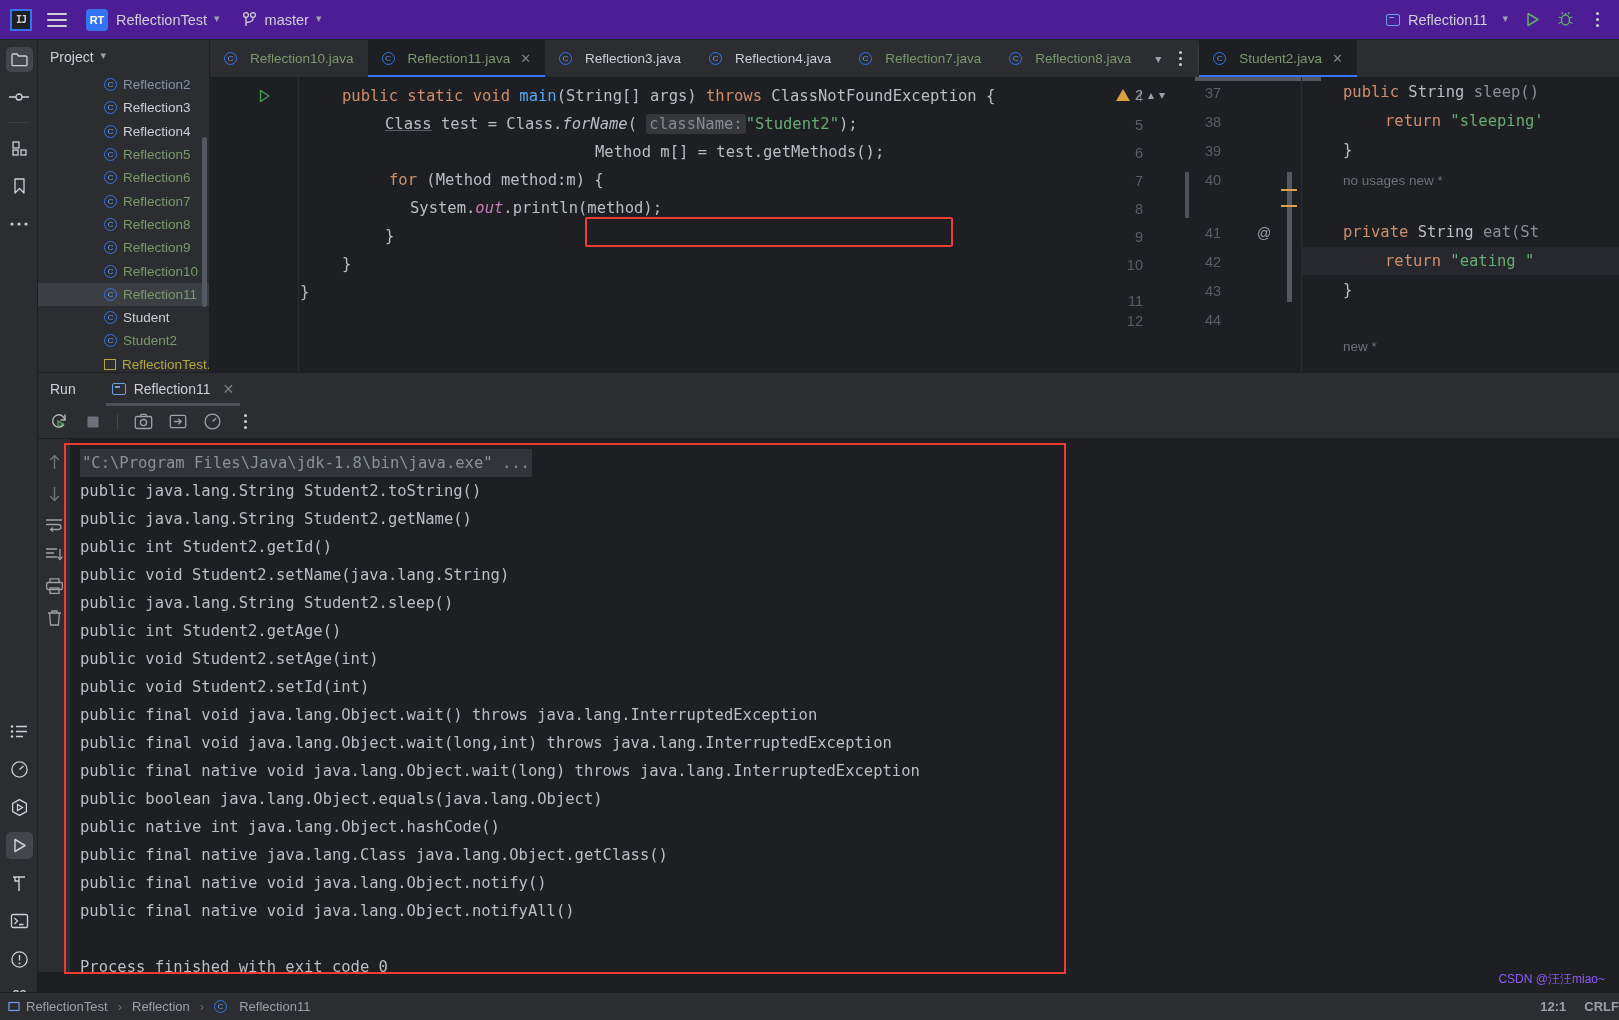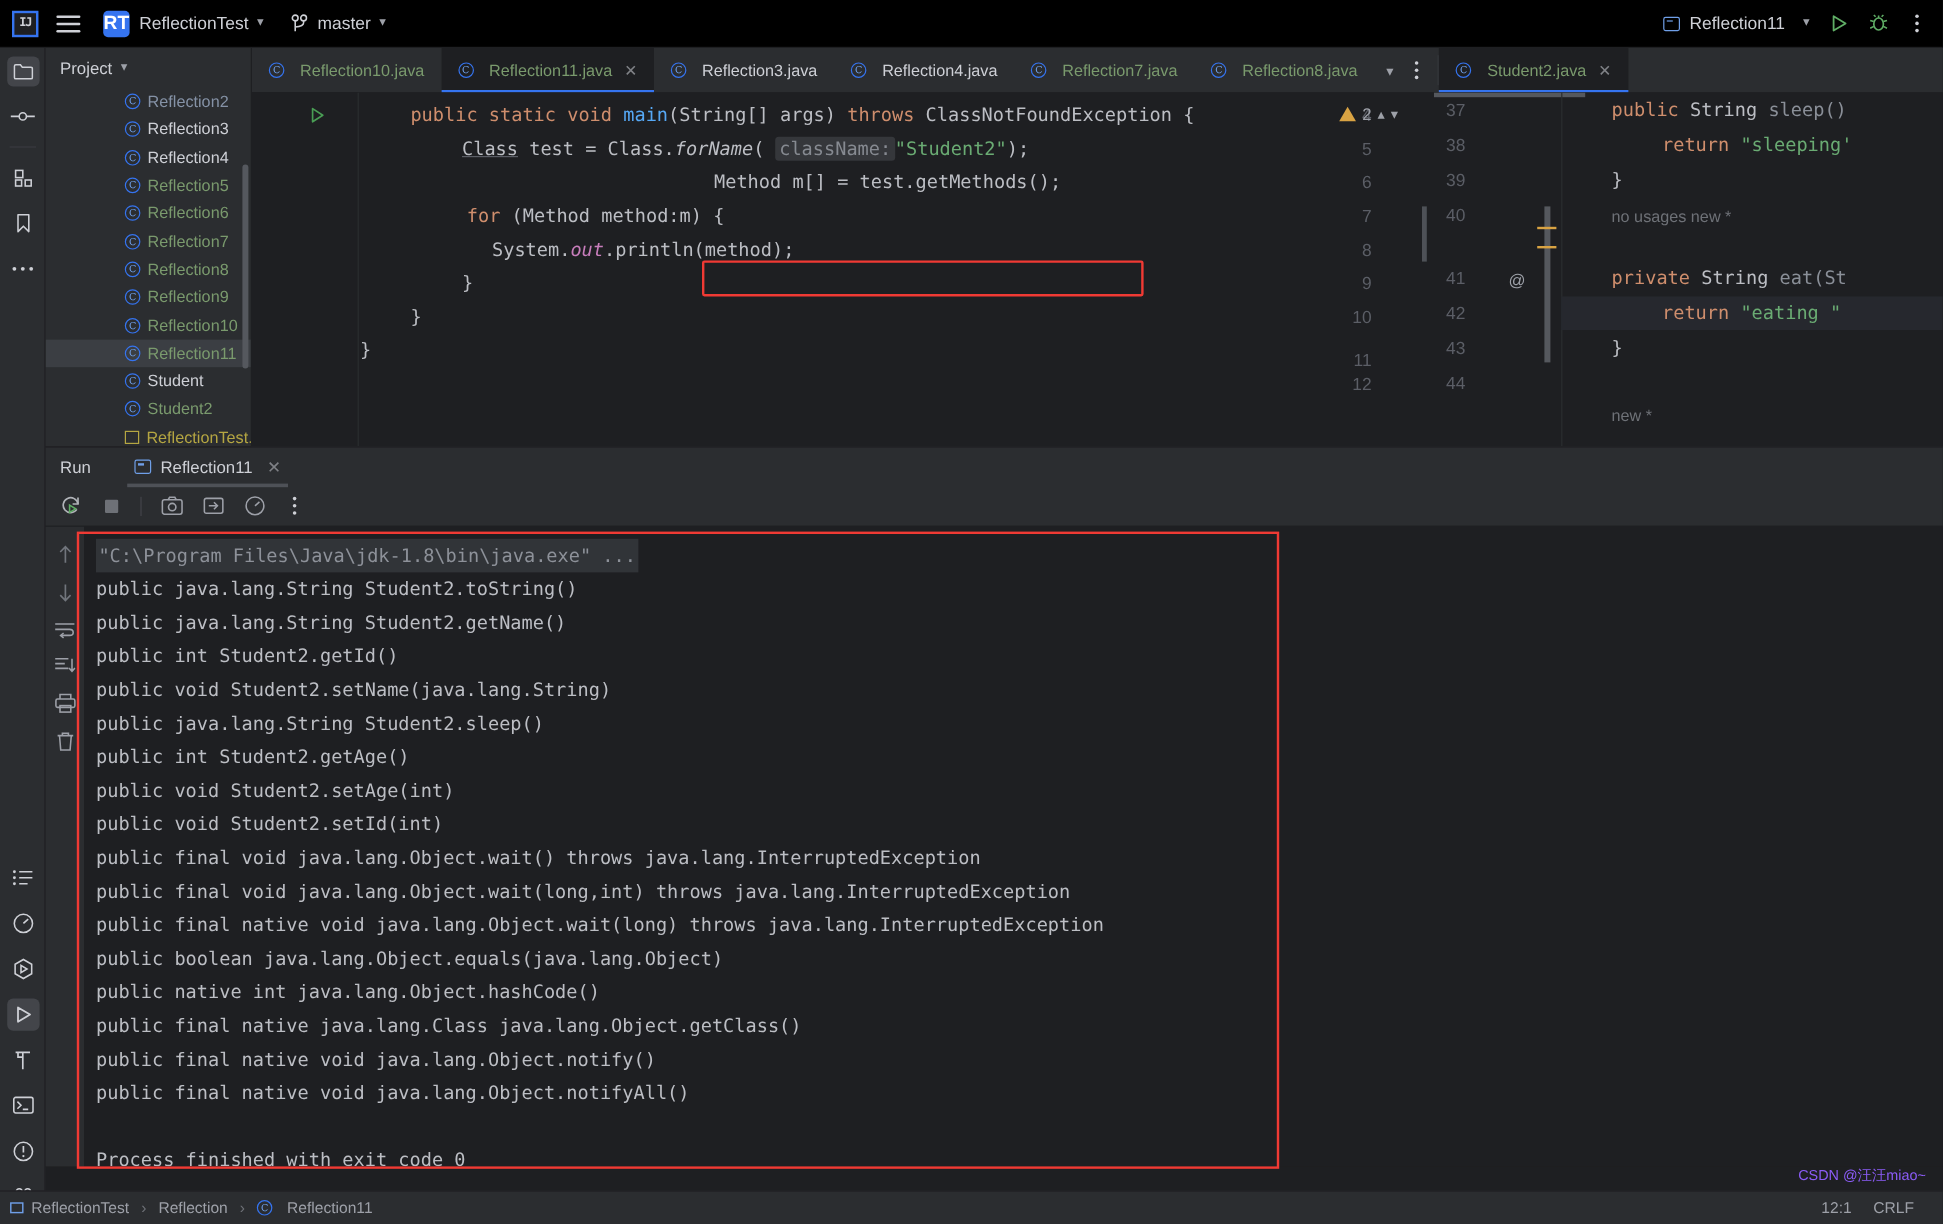--- a/index.html
+++ b/index.html
@@ -7,36 +7,36 @@
   body{
     width:1619px; height:1020px; overflow:hidden;
     font-family:"Liberation Sans", sans-serif;
     color:#bcbec4; position:relative;
   }
   .mono{ font-family:"DejaVu Sans Mono","Liberation Mono",monospace; }
 
   
   #toolbar{
     position:absolute; left:0; top:0; width:1619px; height:40px;
-    background:#000000; display:flex; align-items:center;
+    background:#4c1d95; display:flex; align-items:center;
     border-bottom:1px solid #1e1f22;
   }
   .tb-left{ display:flex; align-items:center; gap:0; }
   .ij-logo{
     width:22px; height:22px; margin-left:10px; margin-right:12px;
     border:2px solid #3574f0; background:#1e1f22;
     display:flex; align-items:center; justify-content:center;
     font-size:10px; color:#ced0d6; font-weight:bold; letter-spacing:-1px;
   }
   .hamburger{ width:26px; height:26px; margin-right:16px; display:flex;
      flex-direction:column; justify-content:center; gap:4px; padding:0 3px; cursor:pointer;}
   .hamburger i{ display:block; height:2px; background:#ced0d6; border-radius:1px;}
   .proj-chip{
     width:22px;height:22px;border-radius:4px;background:#3574f0;color:#fff;
-    font-size:16px; font-weight:bold; display:flex;align-items:center;justify-content:center;
+    font-size:11px; font-weight:bold; display:flex;align-items:center;justify-content:center;
     margin-right:8px;
   }
   .tb-item{ display:flex; align-items:center; font-size:14.5px; color:#ced0d6; cursor:pointer;}
   .chev{ display:inline-block; margin-left:7px; color:#9da0a8; font-size:11px; transform:translateY(-1px);}
   .branch-ico{ margin:0 8px 0 22px; }
   .tb-right{ margin-left:auto; display:flex; align-items:center; gap:16px; padding-right:14px;}
   .run-cfg{ display:flex; align-items:center; gap:8px; font-size:14.5px; color:#ced0d6; cursor:pointer;}
   .cfg-box{ width:14px;height:12px;border:1.5px solid #6f9fe8;border-radius:2px;position:relative;}
   .cfg-box:after{content:"";position:absolute;left:2px;top:2px;width:5px;height:1.5px;background:#6f9fe8;}
   .kebab{ display:flex; flex-direction:column; gap:3px; cursor:pointer; padding:2px 6px;}
@@ -152,21 +152,21 @@
      border:2.5px solid #f03a34; pointer-events:none; }
 
   
   #statusbar{
     position:absolute; left:0; bottom:0; width:1619px; height:28px;
     background:#2b2d30; display:flex; align-items:center; font-size:13px;
     color:#9da0a8; padding-left:8px; border-top:1px solid #1e1f22;
   }
   .crumb{ display:flex; align-items:center; gap:6px; }
   .crumb .sep{ color:#6e7177; margin:0 4px;}
-  .sb-right{ margin-left:auto; display:flex; gap:18px; padding-right:24px;}
+  .sb-right{ margin-left:auto; display:flex; gap:18px; padding-right:0;font-weight:bold;}
   .watermark{ position:absolute; right:14px; bottom:32px; font-size:12px; color:#8b5cf6;}
   svg{ display:block; }
 </style>
 </head>
 <body>
 
 <div id="toolbar">
   <div class="tb-left">
     <div class="ij-logo mono">IJ</div>
     <div class="hamburger">

